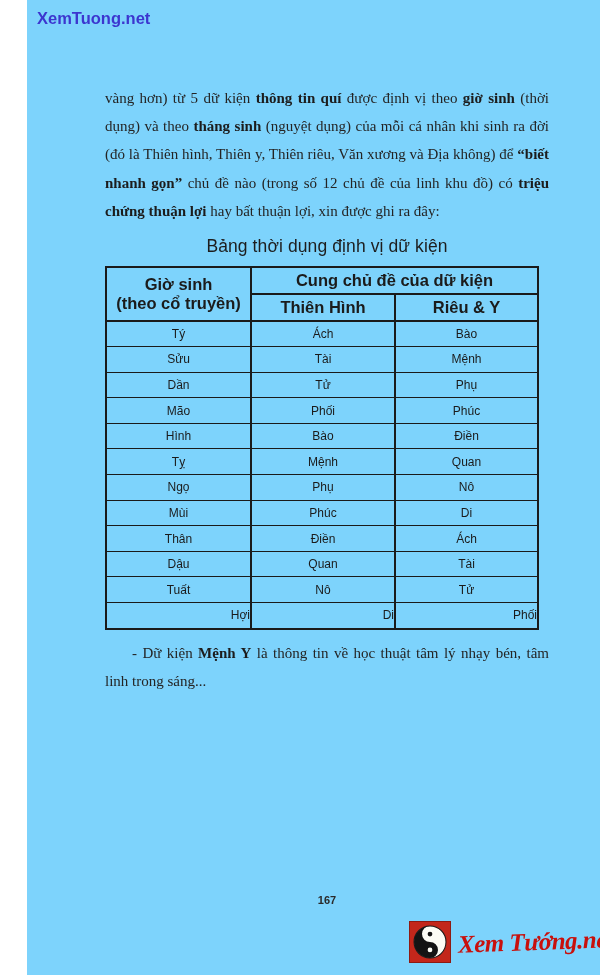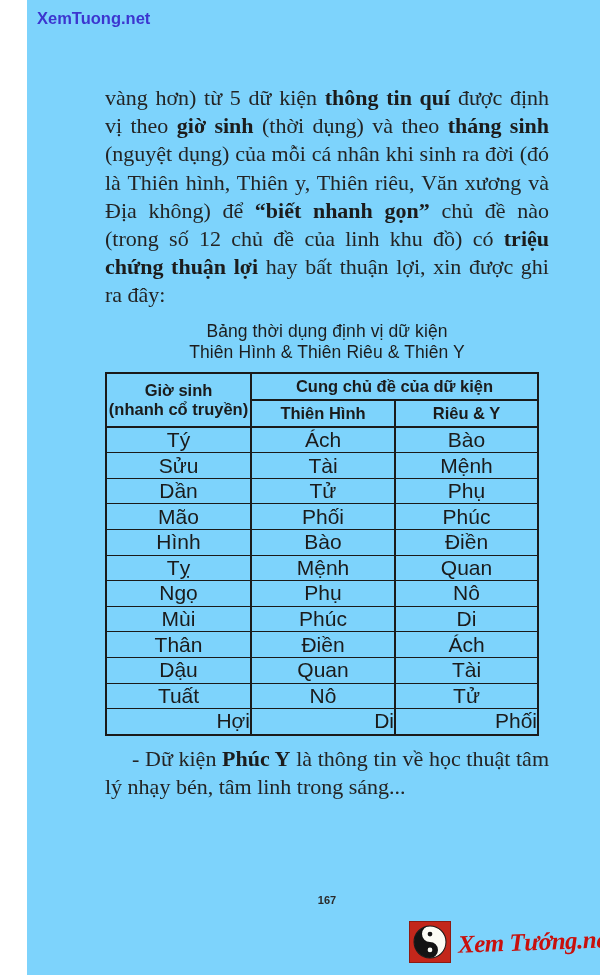--- a/index.html
+++ b/index.html
@@ -2,33 +2,33 @@
 <html><head>
 <meta charset="utf-8">
 <style>
   html,body{margin:0;padding:0;background:#ffffff;}
   .page{position:relative;width:600px;height:975px;background:#7dd3fc;overflow:hidden;
         font-family:"Liberation Serif",serif;margin-left:27px;}
   .top-logo{position:absolute;left:10px;top:9px;
         font-family:"Liberation Sans",sans-serif;font-weight:bold;font-size:16.5px;
         color:#3c36cf;text-decoration:none;cursor:pointer;}
   .content{position:absolute;left:78px;top:84px;width:444px;}
-  .para{margin:0;font-size:22px;line-height:28.2px;text-align:justify;color:#242424;}
+  .para{margin:0;font-size:15px;line-height:28.2px;text-align:justify;color:#242424;}
   .para b{font-weight:bold;color:#1c1c1c;}
   .tbl-title{margin-top:11px;text-align:center;
         font-family:"Liberation Sans",sans-serif;font-weight:normal;
         font-size:17.5px;line-height:21.5px;color:#1d1d1d;letter-spacing:.1px;}
   table.data{margin-top:8px;border-collapse:collapse;width:432px;table-layout:fixed;
         font-family:"Liberation Sans",sans-serif;color:#1b1b1b;}
   table.data col.c1{width:145px;} table.data col.c2{width:144px;} table.data col.c3{width:143px;}
   table.data th,table.data td{border:2px solid #1a1a1a;text-align:center;padding:0;}
   table.data th{font-weight:bold;font-size:16.5px;line-height:19px;}
   table.data th.hour-head{height:52px;}
   table.data th.group-head,table.data th.sub-head{height:25px;}
-  table.data td{font-weight:normal;font-size:21px;height:24.6px;
+  table.data td{font-weight:normal;font-size:12px;height:24.6px;
         border-top-width:1px;border-bottom-width:1px;}
   table.data tr.first-data td{border-top-width:2px;}
   table.data tr.last-data td{border-bottom-width:2px;text-align:right;}
   .note-head{margin-top:19px;text-indent:27px;}
   .note{margin-top:9px;text-indent:27px;}
   .page-number{position:absolute;top:894px;left:0;right:0;text-align:center;
         font-family:"Liberation Sans",sans-serif;font-weight:bold;font-size:11px;color:#2a2a2a;}
   .bottom-logo{position:absolute;right:14px;top:921px;display:flex;align-items:center;gap:7px;cursor:pointer;}
   .yy-square{width:42px;height:42px;background:#c3271b;border:1px solid #8e1a12;
         display:flex;align-items:center;justify-content:center;box-sizing:border-box;}
@@ -42,32 +42,31 @@
 <div class="page">
 
   <a class="top-logo">XemTuong.net</a>
 
   <div class="content">
 
     <p class="para"><span>vàng hơn) từ 5 dữ kiện </span><b>thông tin quí</b><span> được định vị theo </span><b>giờ sinh</b><span> (thời dụng) và theo </span><b>tháng sinh</b><span> (nguyệt dụng) của mỗi cá nhân khi sinh ra đời (đó là Thiên hình, Thiên y, Thiên riêu, Văn xương và Địa không) để </span><b>“biết nhanh gọn”</b><span> chủ đề nào (trong số 12 chủ đề của linh khu đồ) có </span><b>triệu chứng thuận lợi</b><span> hay bất thuận lợi, xin được ghi ra đây:</span></p>
 
     <div class="tbl-title">
       <div>Bảng thời dụng định vị dữ kiện</div>
-      <div>Thiên Hình &amp; Thiên Riêu &amp; Thiên Y</div>
     </div>
 
     <table class="data">
       <colgroup>
           <col class="c1">
           <col class="c2">
           <col class="c3">
         </colgroup>
       <thead>
         <tr>
-          <th class="hour-head" rowspan="2"><span>Giờ sinh</span><br><span>(nhanh cổ truyền)</span></th>
+          <th class="hour-head" rowspan="2"><span>Giờ sinh</span><br><span>(theo cổ truyền)</span></th>
           <th class="group-head" colspan="2">Cung chủ đề của dữ kiện</th>
         </tr>
         <tr>
           <th class="sub-head">Thiên Hình</th>
           <th class="sub-head">Riêu &amp; Y</th>
         </tr>
       </thead>
       <tbody>
         <tr class="first-data">
             <td>Tý</td>
@@ -127,21 +126,21 @@
         <tr class="last-data">
             <td>Hợi</td>
             <td>Di</td>
             <td>Phối</td>
           </tr>
       </tbody>
     </table>
 
 
 
-    <p class="para note"><span>-  Dữ kiện </span><b>Phúc Y</b><span> là thông tin về học thuật tâm lý nhạy bén, tâm linh trong sáng...</span></p>
+    <p class="para note"><span>-  Dữ kiện </span><b>Mệnh Y</b><span> là thông tin về học thuật tâm lý nhạy bén, tâm linh trong sáng...</span></p>
 
   </div>
 
   <div class="page-number">167</div>
 
   <div class="bottom-logo">
     <span class="yy-square">
       <svg width="34" height="34" viewBox="0 0 100 100" aria-hidden="true">
         <circle cx="50" cy="50" r="47" fill="#fcfcf5" stroke="#1a1a1a" stroke-width="3"></circle>
         <path d="M50 3 a47 47 0 0 0 0 94 a23.5 23.5 0 0 0 0 -47 a23.5 23.5 0 0 1 0 -47 z" fill="#141414"></path>

